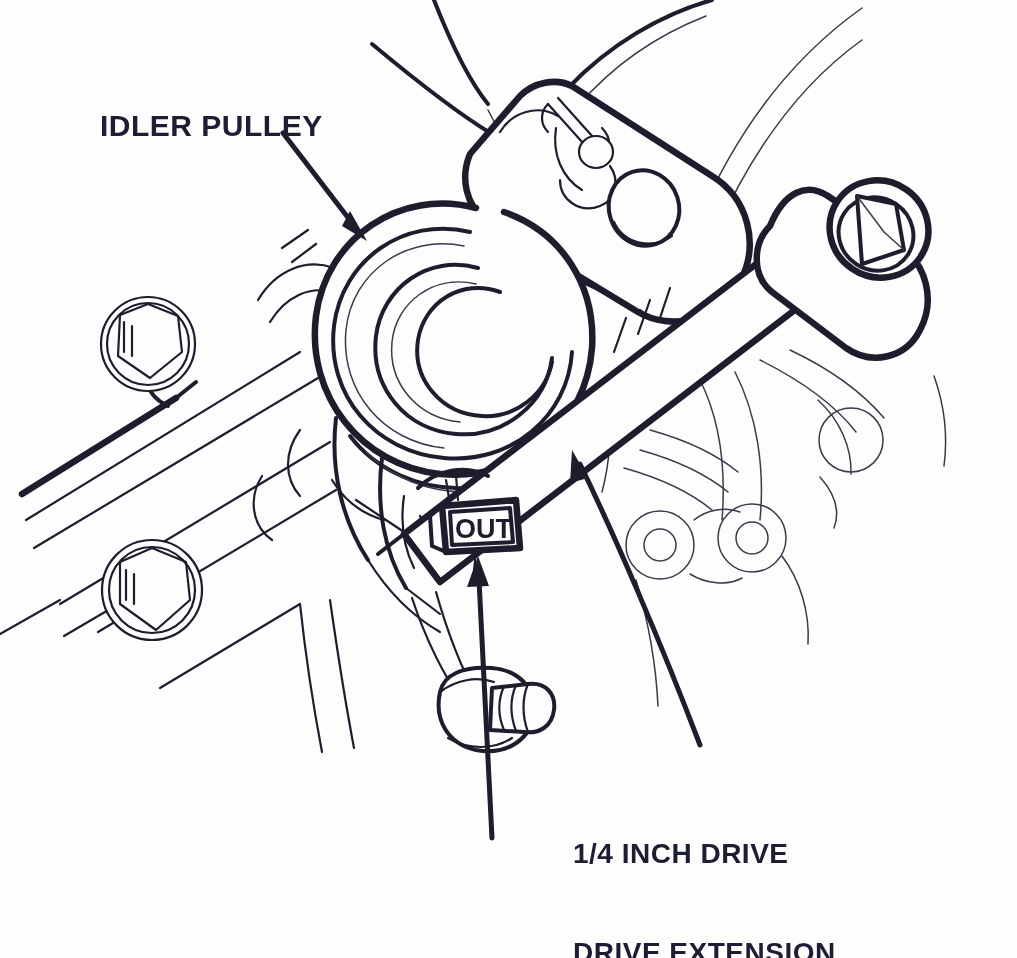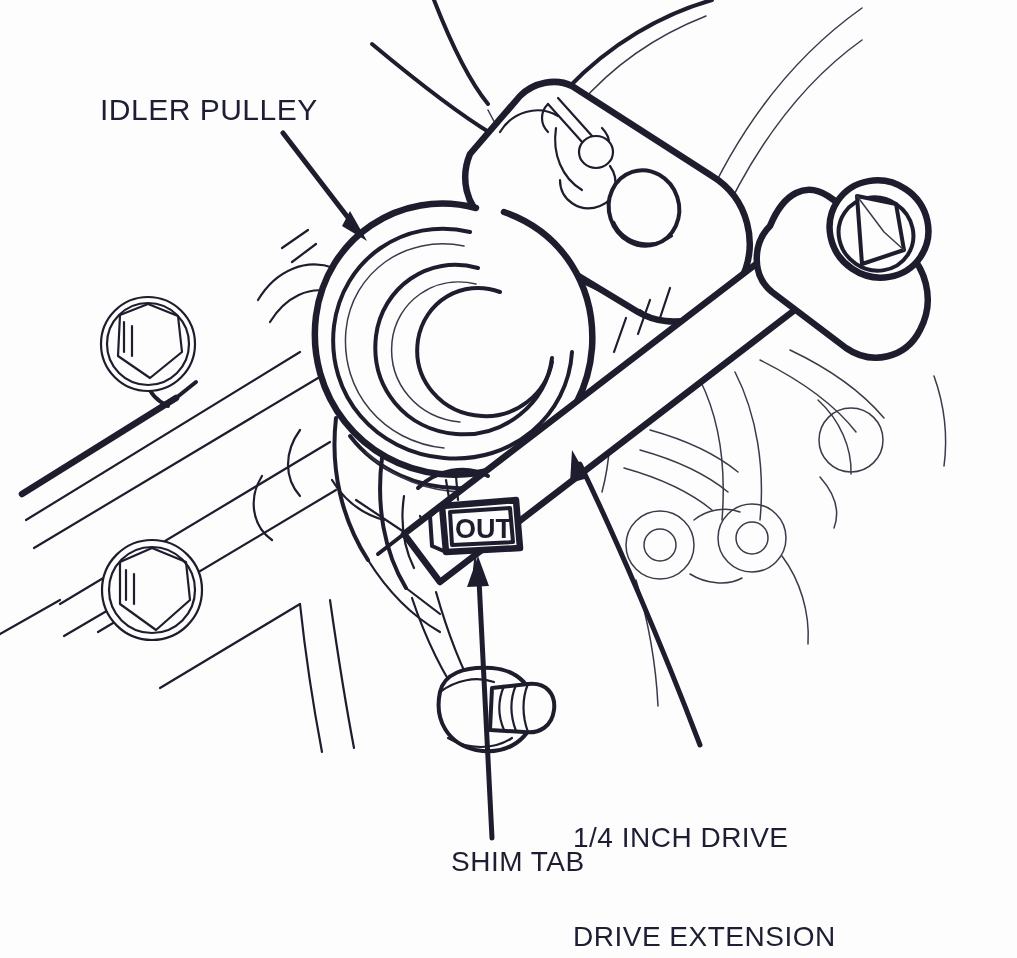--- a/index.html
+++ b/index.html
@@ -19,24 +19,25 @@
     position: absolute;
     top: 0;
     left: 0;
     width: 1017px;
     height: 958px;
   }
   .lbl {
     position: absolute;
     color: #1d1d33;
     font-family: "Liberation Sans", sans-serif;
-    font-weight: normal;
+    font-weight: bold;
     letter-spacing: 0.5px;
     white-space: pre;
     line-height: 1.18;
+    margin-top: 16px;
   }
   #lbl-idler { left: 100px; top: 92px; font-size: 30px; }
   #lbl-wrench { left: 573px; top: 755px; font-size: 28px; }
   #lbl-shim { left: 451px; top: 845px; font-size: 28px; }
   .ln { fill: none; stroke: #1d1d2e; stroke-linecap: round; stroke-linejoin: round; }
   .heavy { stroke-width: 6.5; }
   .med { stroke-width: 4; }
   .light { stroke-width: 2.2; }
   .hair { stroke-width: 1.5; stroke: #3a3a4a; }
   .fillw { fill: #fdfdfd; }
@@ -260,15 +261,14 @@
 
   </svg>
 
   <div class="lbl" id="lbl-idler">IDLER PULLEY</div>
 
   <div class="lbl" id="lbl-wrench">
     <div>1/4 INCH DRIVE</div>
     <div>DRIVE EXTENSION</div>
   </div>
 
-  <div class="lbl" id="lbl-shim">SHIM TAB</div>
 
 </div>
 
 </body></html>

